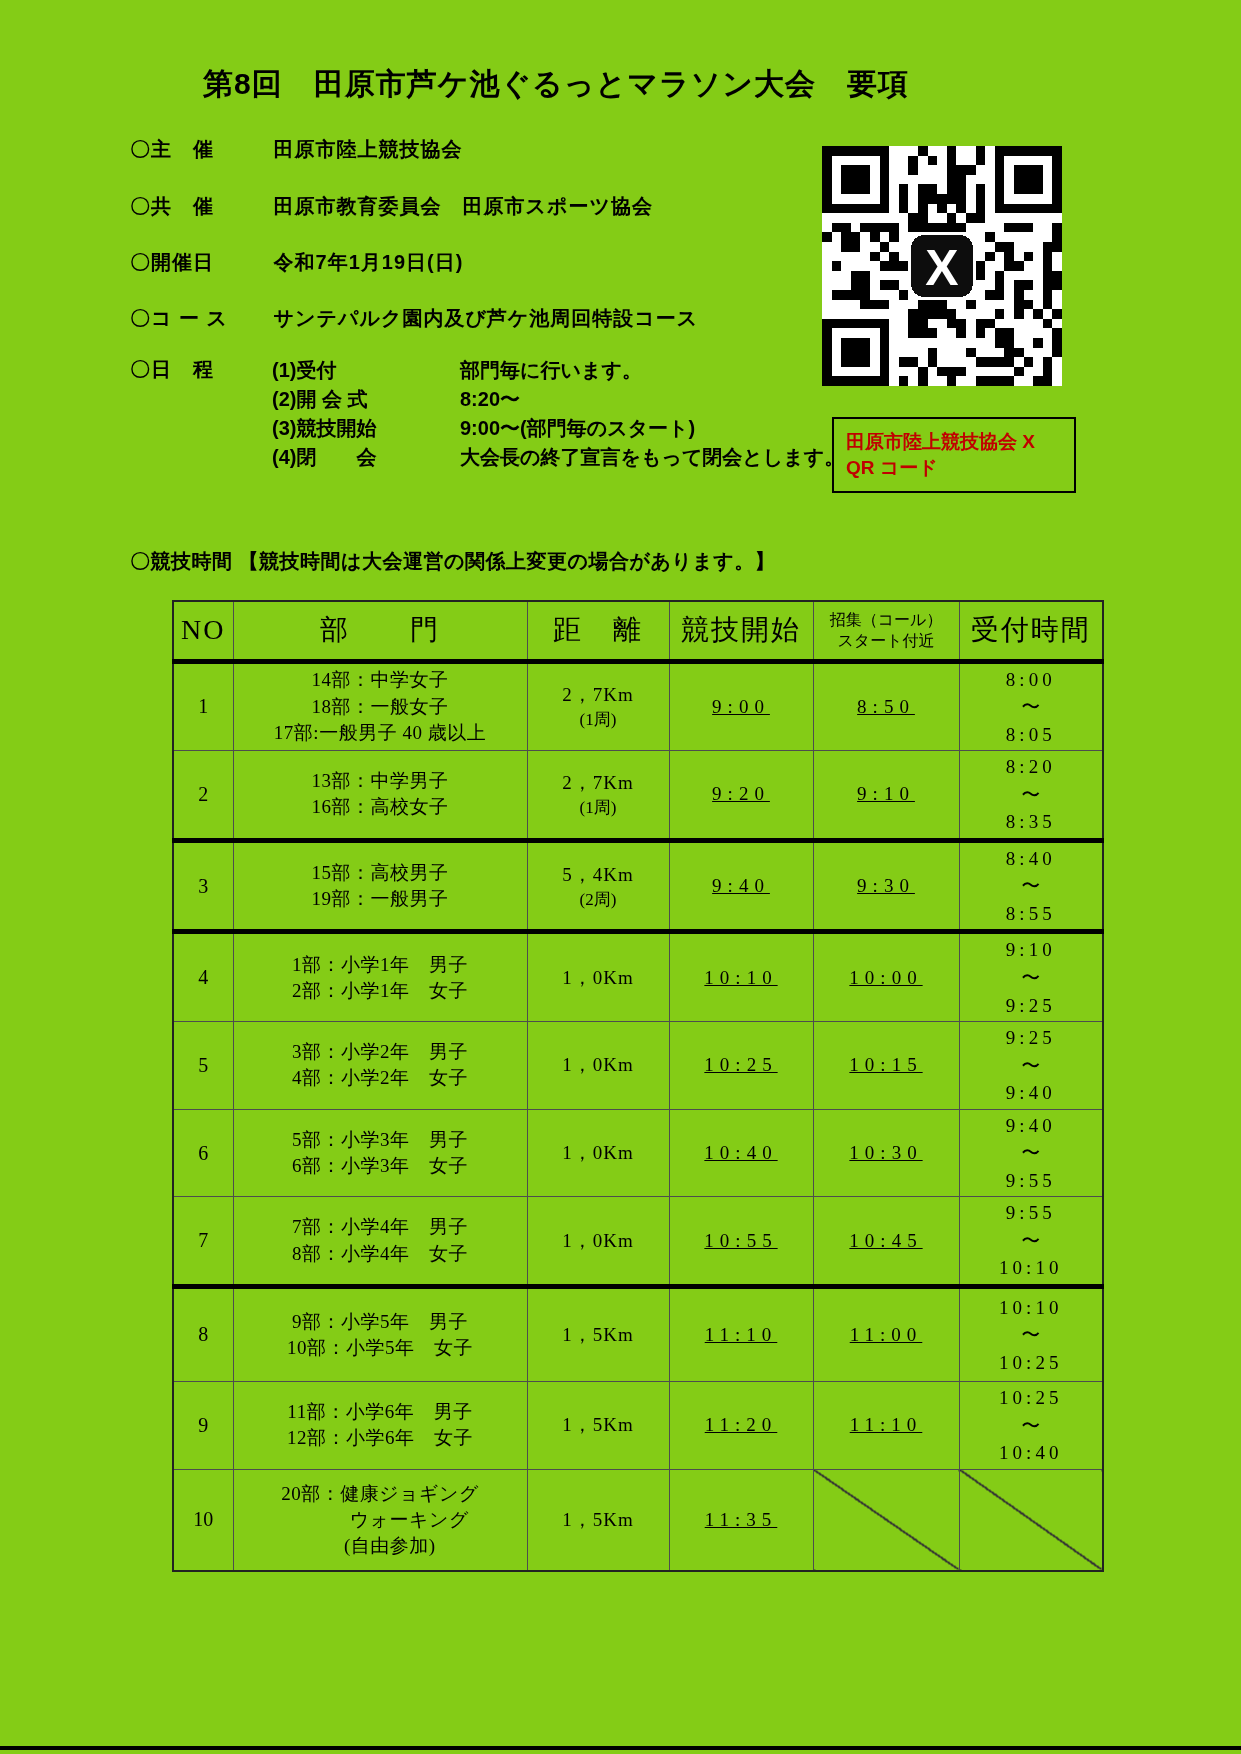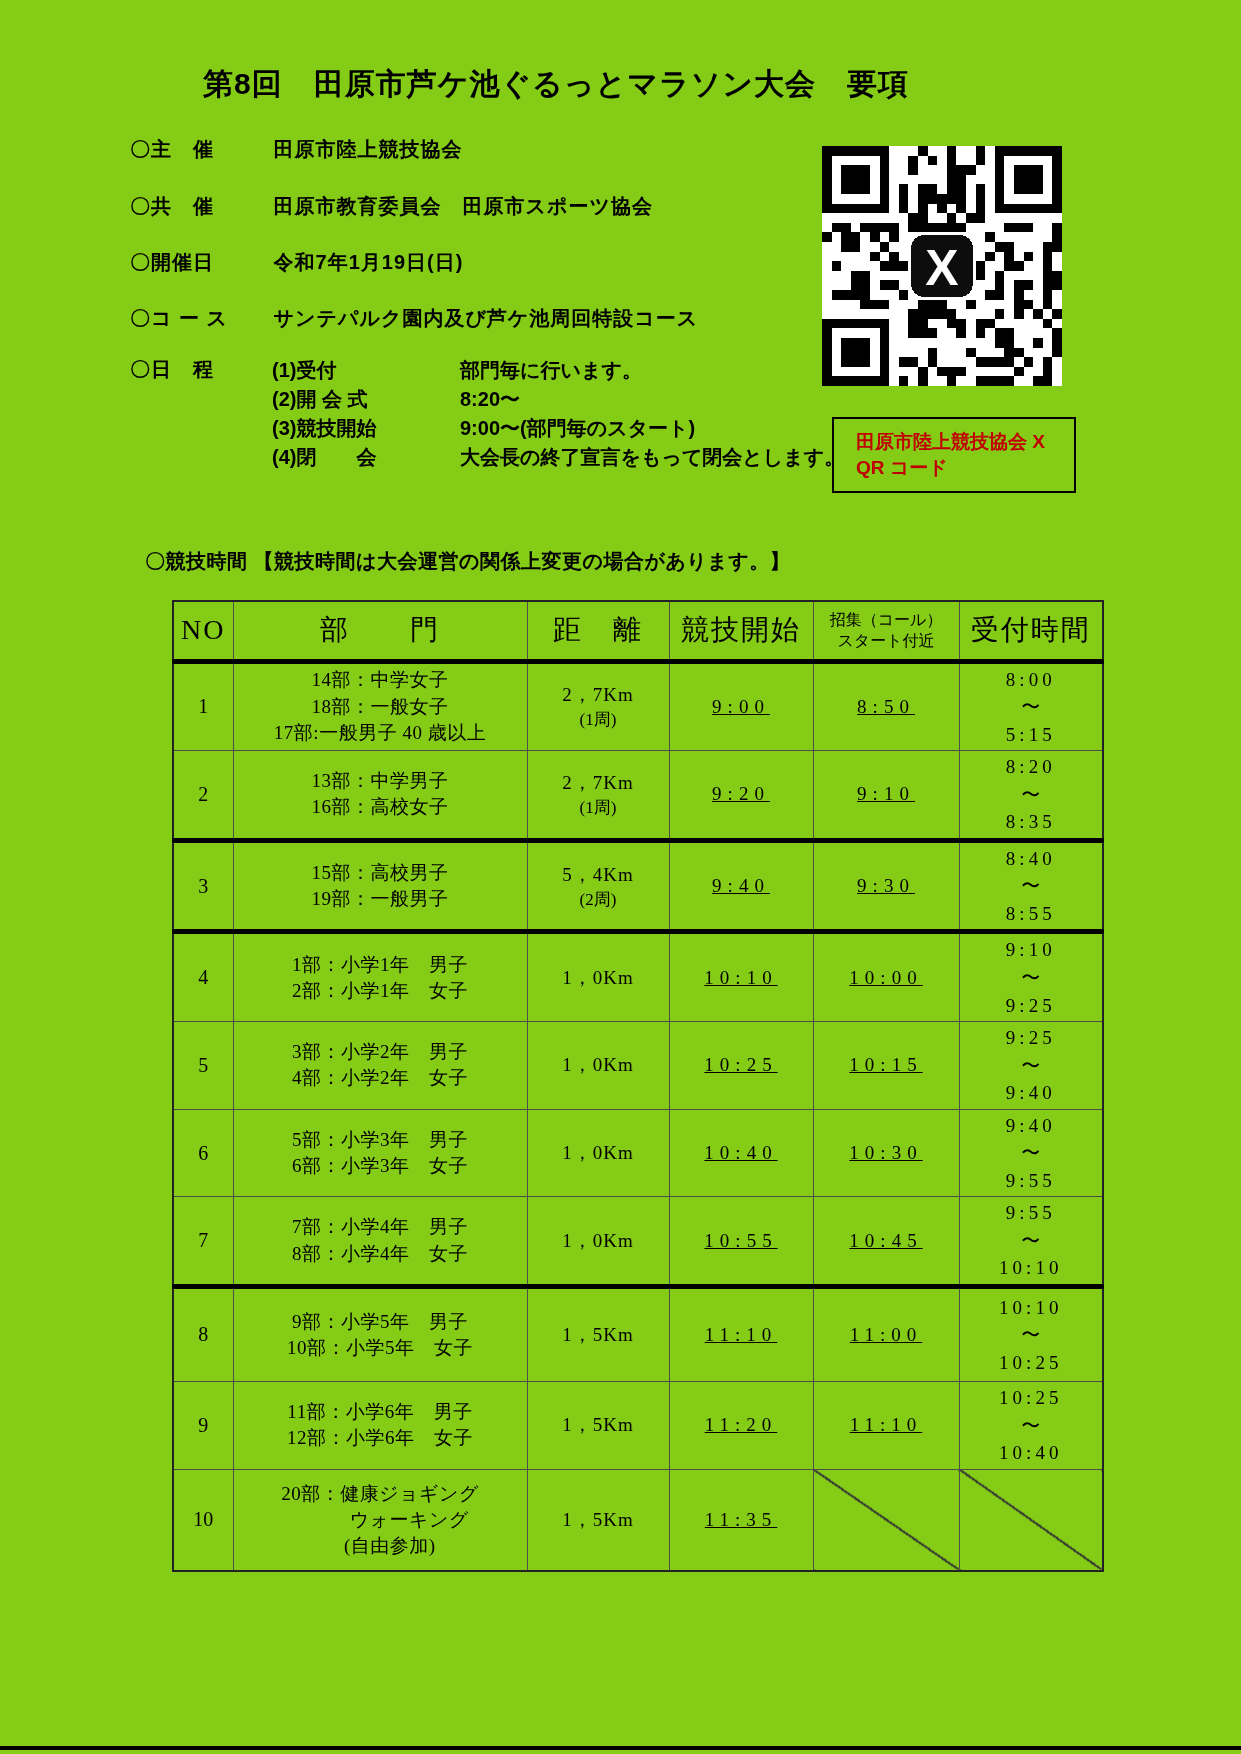--- a/index.html
+++ b/index.html
@@ -21,26 +21,26 @@
   .info-label{display:inline-block;width:138px;letter-spacing:1px;}
   .info-value{letter-spacing:1px;}
   .sched-block{position:absolute;left:272px;top:356px;font-size:20px;font-weight:600;}
   .sched-line{height:29px;line-height:29px;white-space:nowrap;}
   .sched-name{display:inline-block;width:188px;}
   .qr-block{position:absolute;left:822px;top:146px;width:240px;height:240px;}
   .qr-caption-box{
     position:absolute;left:832px;top:417px;width:244px;height:76px;
     border:2px solid #000;box-sizing:border-box;
     display:flex;flex-direction:column;justify-content:center;
-    padding-left:22px;gap:3px;
+    padding-left:12px;gap:3px;
     color:#c00000;font-size:19px;font-weight:600;line-height:1.2;
   }
   .section-heading{
     position:absolute;left:130px;top:548px;
-    font-size:20px;font-weight:600;letter-spacing:.5px;white-space:nowrap;margin-left:15px;
+    font-size:20px;font-weight:600;letter-spacing:.5px;white-space:nowrap;
   }
   table.sched-table{
     position:absolute;left:172px;top:600px;
     width:930px;border-collapse:collapse;table-layout:fixed;
     font-family:"Liberation Serif","DejaVu Serif",serif;
     font-size:19px;color:#000;
     border:2px solid #222;
   }
   table.sched-table th,table.sched-table td{
     border:1px solid #4d4d4d;
@@ -346,21 +346,21 @@
           </td>
           <td>
             <div class="dist-line1">2，7Km</div>
             <div class="dist-line2">(1周)</div>
           </td>
           <td class="cell-time">9:00</td>
           <td class="cell-time">8:50</td>
           <td class="cell-reception">
             <div class="rec-line">8:00</div>
             <div class="rec-line rec-tilde">〜</div>
-            <div class="rec-line">5:15</div>
+            <div class="rec-line">8:05</div>
           </td>
         </tr>
         <tr class="group-end" style="height: 82px;">
           <td class="cell-no">2</td>
           <td class="cell-dept">
             <div class="dept-line">13部：中学男子</div>
             <div class="dept-line">16部：高校女子</div>
           </td>
           <td>
             <div class="dist-line1">2，7Km</div>

